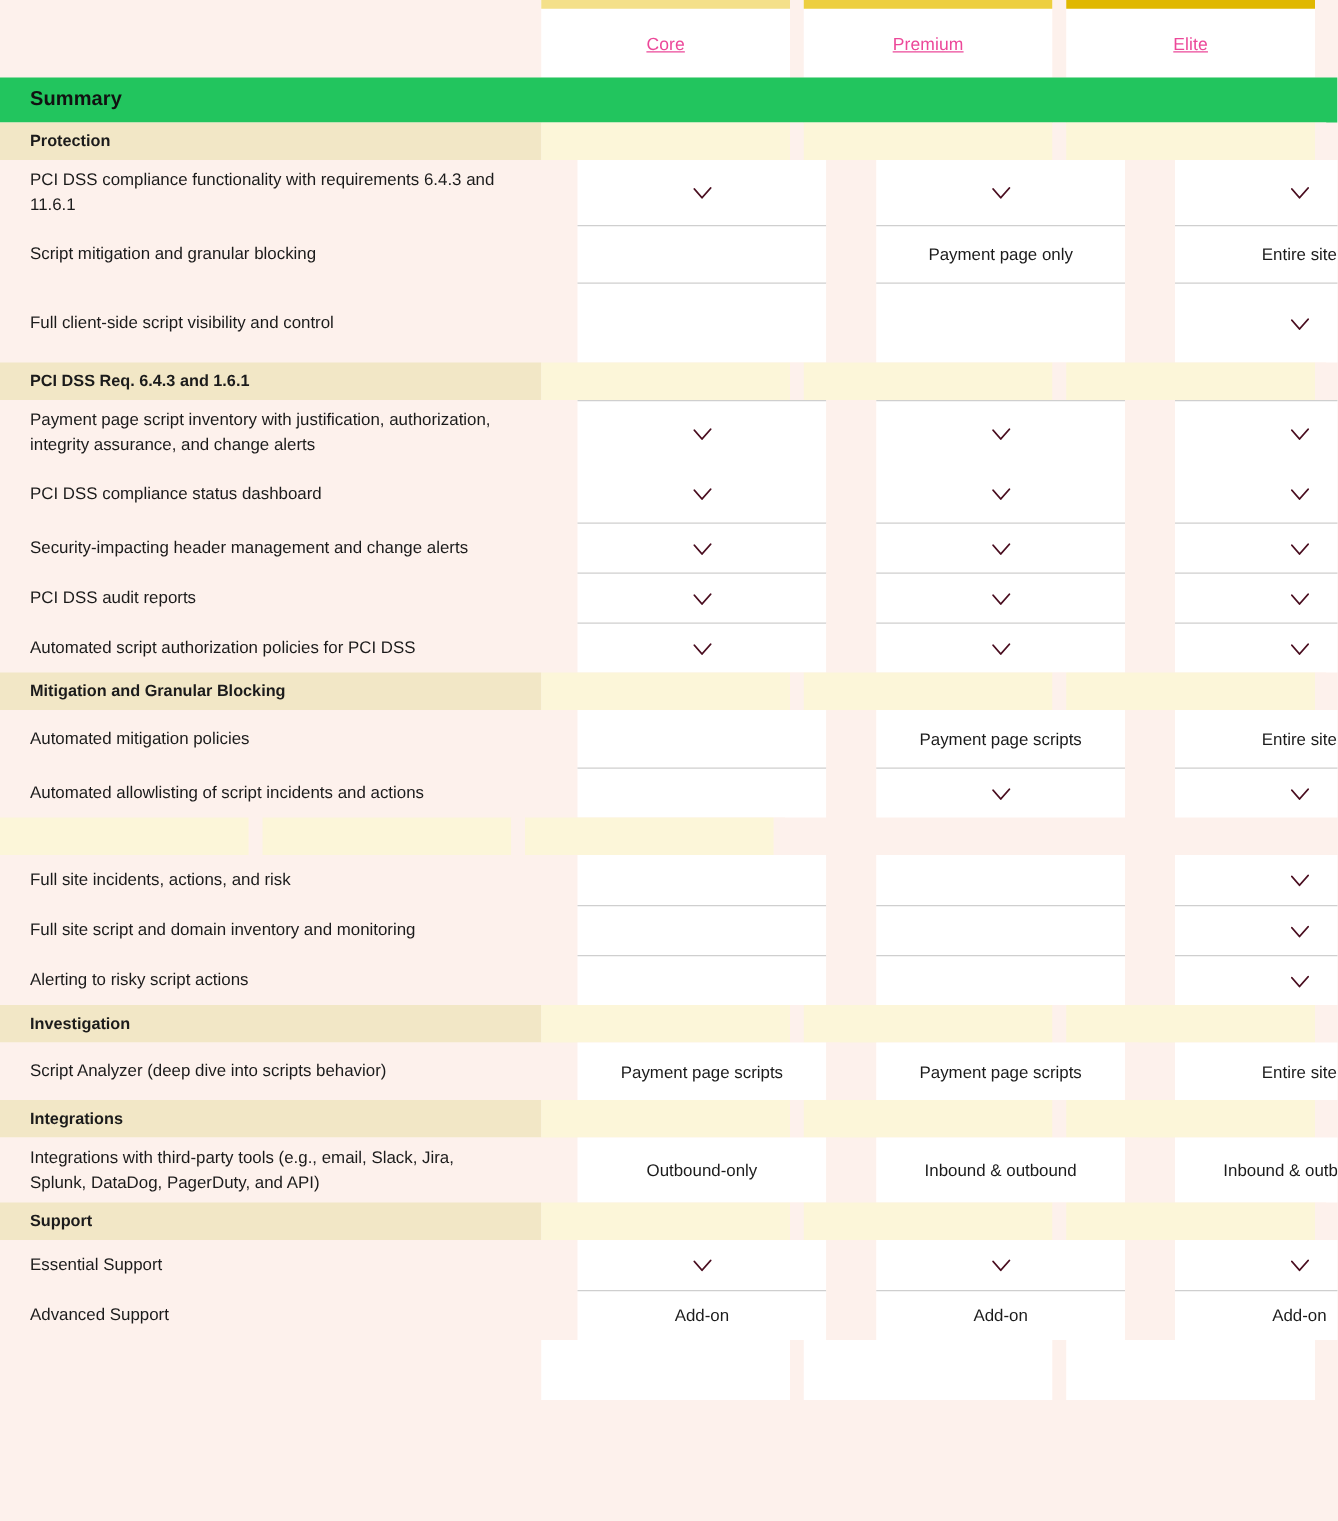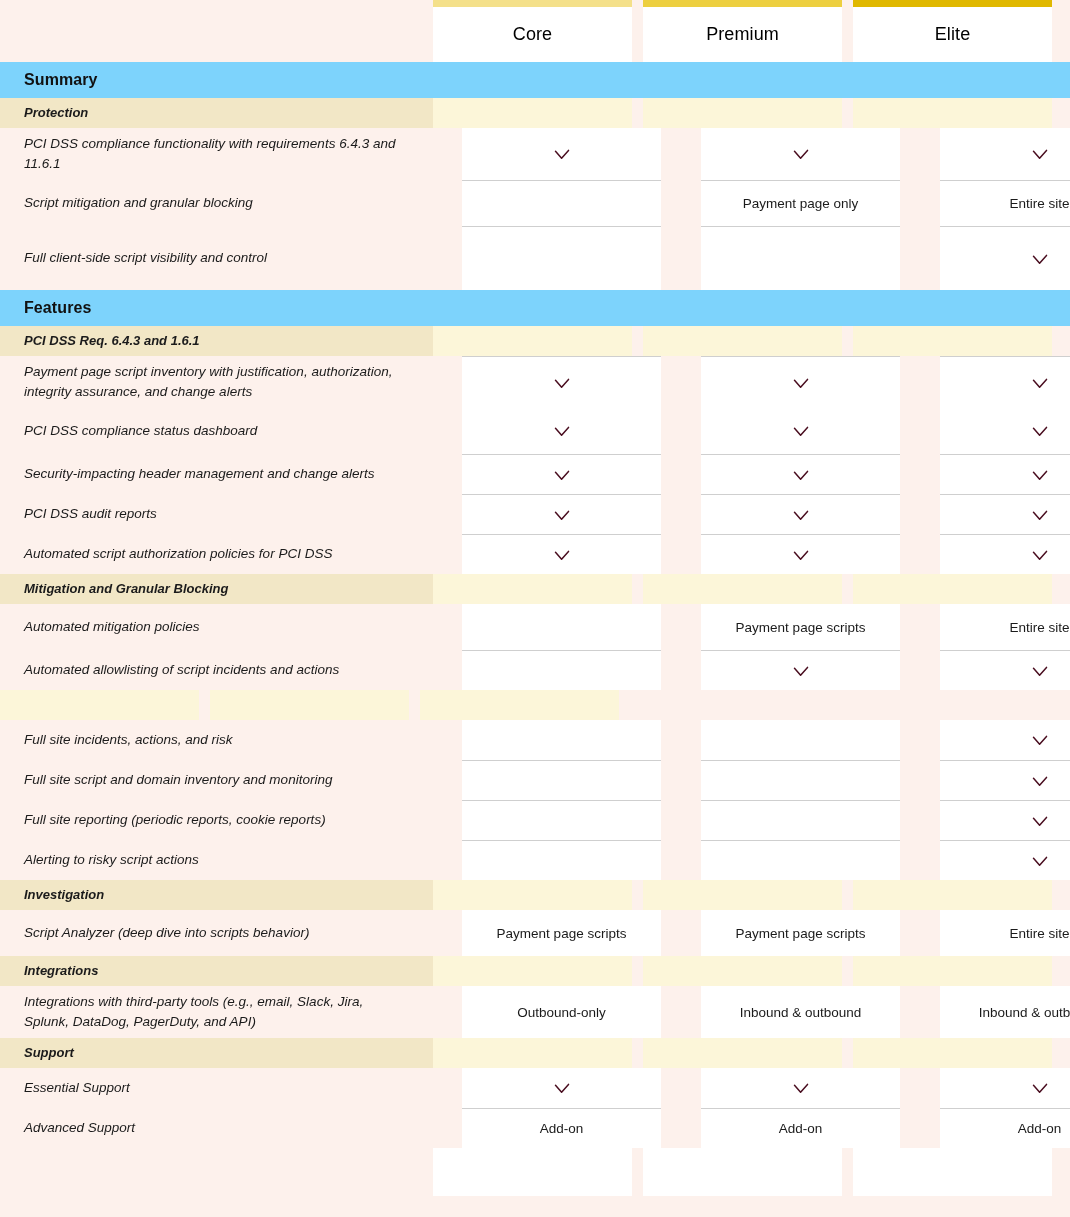--- a/index.html
+++ b/index.html
@@ -19,21 +19,20 @@
   
   .row{display:flex;width:1070px;}
   .label-cell{
     width:433px;min-width:433px;
     box-sizing:border-box;
     padding:0 24px 0 24px;
     display:flex;align-items:center;
     font-size:13.5px;
     line-height:1.45;
     background:#fdf1ec;
-    font-style:italic;
   }
   .val-cell{
     width:199px;min-width:199px;
     box-sizing:border-box;
     display:flex;align-items:center;justify-content:center;
     font-size:13.5px;
     background:#ffffff;
     text-align:center;
   }
   .gap{width:11px;min-width:11px;background:#fdf1ec;}
@@ -44,29 +43,30 @@
   .header-spacer{width:433px;min-width:433px;background:#fdf1ec;}
   .header-col{
     width:199px;min-width:199px;
     background:#ffffff;
     display:flex;flex-direction:column;align-items:stretch;
   }
   .topbar{height:7px;width:100%;}
   .header-title{
     flex:1;
     display:flex;align-items:center;justify-content:center;
-    font-size:18px;
-    color:#000000;
+    font-size:14px;
+    color:#ec4899;
     letter-spacing:.1px;
+    text-decoration:underline;
   }
 
   
   .section-row{
     display:flex;width:1070px;height:36px;
-    background:#7dd3fc;
+    background:#22c55e;
     align-items:center;
   }
   .section-title{
     padding-left:24px;
     font-size:16px;
     font-weight:bold;
     color:#111111;
     letter-spacing:.1px;
   }
 
@@ -181,23 +181,20 @@
       <div class="gap"></div>
       <div class="val-cell">
         <span class="check">
           <svg width="20" height="20" viewBox="0 0 20 20" fill="none">
             <path d="M3.5 7.2 L9.6 14.2 L16.5 6.4" stroke="#4a0e20" stroke-width="1.5" stroke-linecap="round" stroke-linejoin="round"></path>
           </svg>
         </span>
       </div>
       <div class="gap-last"></div>
     </div>
-    <div class="section-row">
-      <div class="section-title">Features</div>
-    </div>
     <div class="row sub-row">
       <div class="label-cell">PCI DSS Req. 6.4.3 and 1.6.1</div>
       <div class="val-cell"></div>
       <div class="gap"></div>
       <div class="val-cell"></div>
       <div class="gap"></div>
       <div class="val-cell"></div>
       <div class="gap-last"></div>
     </div>
     <div class="row data-row h52">
@@ -392,35 +389,20 @@
         <span class="check">
           <svg width="20" height="20" viewBox="0 0 20 20" fill="none">
             <path d="M3.5 7.2 L9.6 14.2 L16.5 6.4" stroke="#4a0e20" stroke-width="1.5" stroke-linecap="round" stroke-linejoin="round"></path>
           </svg>
         </span>
       </div>
       <div class="gap-last"></div>
     </div>
     <div class="row data-row h40">
       <div class="label-cell">Full site script and domain inventory and monitoring</div>
-      <div class="val-cell"></div>
-      <div class="gap"></div>
-      <div class="val-cell"></div>
-      <div class="gap"></div>
-      <div class="val-cell">
-        <span class="check">
-          <svg width="20" height="20" viewBox="0 0 20 20" fill="none">
-            <path d="M3.5 7.2 L9.6 14.2 L16.5 6.4" stroke="#4a0e20" stroke-width="1.5" stroke-linecap="round" stroke-linejoin="round"></path>
-          </svg>
-        </span>
-      </div>
-      <div class="gap-last"></div>
-    </div>
-    <div class="row data-row h40">
-      <div class="label-cell">Full site reporting (periodic reports, cookie reports)</div>
       <div class="val-cell"></div>
       <div class="gap"></div>
       <div class="val-cell"></div>
       <div class="gap"></div>
       <div class="val-cell">
         <span class="check">
           <svg width="20" height="20" viewBox="0 0 20 20" fill="none">
             <path d="M3.5 7.2 L9.6 14.2 L16.5 6.4" stroke="#4a0e20" stroke-width="1.5" stroke-linecap="round" stroke-linejoin="round"></path>
           </svg>
         </span>

